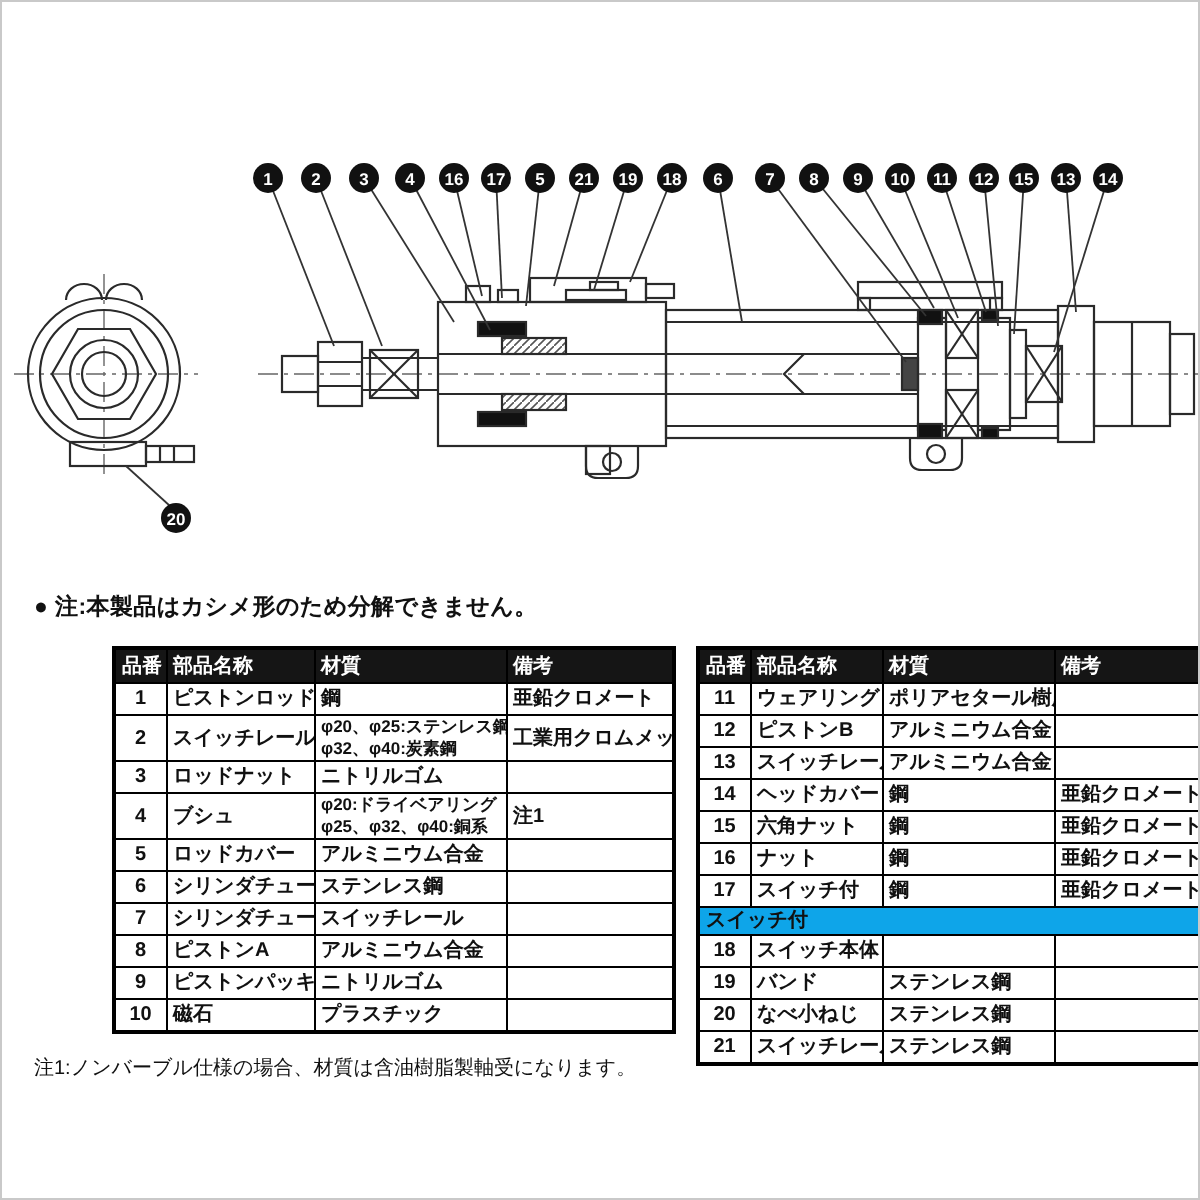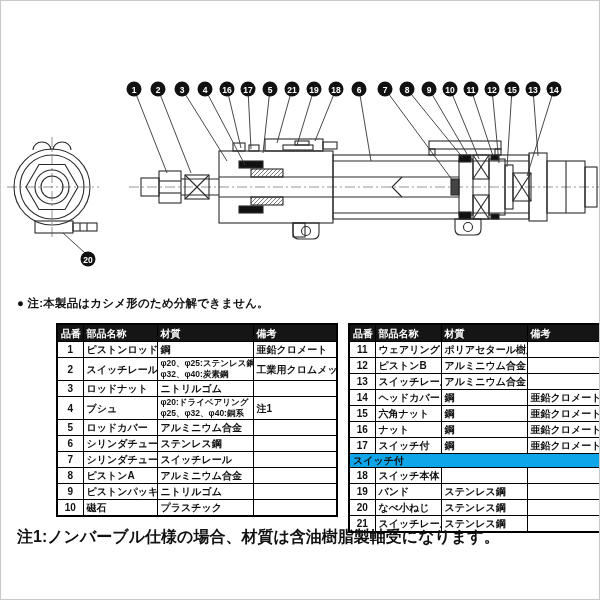--- a/index.html
+++ b/index.html
@@ -3,22 +3,22 @@
 <meta charset="utf-8">
 <style>
   html,body { margin:0; padding:0; background:#fff; }
   body { width:600px; height:600px; font-family:"Liberation Sans","DejaVu Sans",sans-serif; }
   .page { position:relative; width:600px; height:600px; background:#fff;
           border:1px solid #c9c9c9; box-sizing:border-box; overflow:hidden; }
   svg.diagram { position:absolute; left:0; top:0; }
 
   .note-top { position:absolute; left:16px; top:295px; font-size:11.5px;
               font-weight:bold; color:#111; letter-spacing:0.2px; }
-  .note-bottom { position:absolute; left:16px; top:526px; font-size:16px;
-                 font-weight:bold; color:#111; }
+  .note-bottom { position:absolute; left:16px; top:526px; font-size:10px;
+                 font-weight:normal; color:#111; }
 
   table.parts { position:absolute; top:322px; border-collapse:collapse;
                 table-layout:fixed; font-size:10px; font-weight:bold; color:#111;
                 background:#fff; border:2px solid #000;margin-left:38px; }
   table.parts.left  { left:17px;  width:280px; }
   table.parts.right { left:309px; width:284px; }
   table.parts th, table.parts td { border:1px solid #000; padding:0 3px;
                 line-height:13px; overflow:hidden; white-space:nowrap; }
   table.parts th { background:#151515; color:#fff; text-align:left;
                    font-size:10px; height:14px; padding:1px 3px; }

